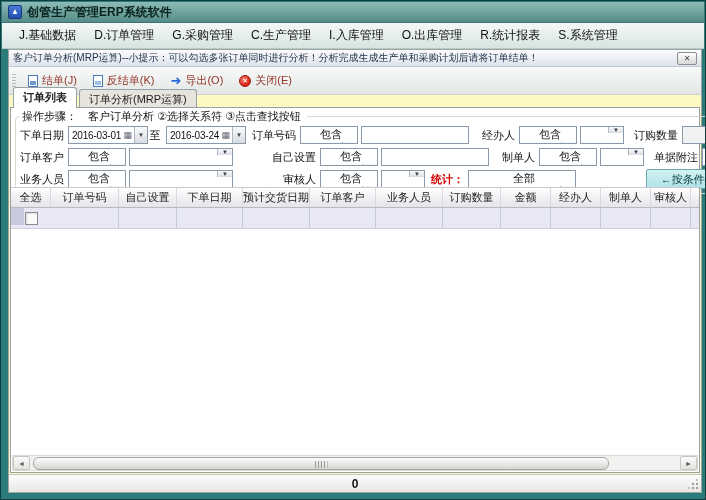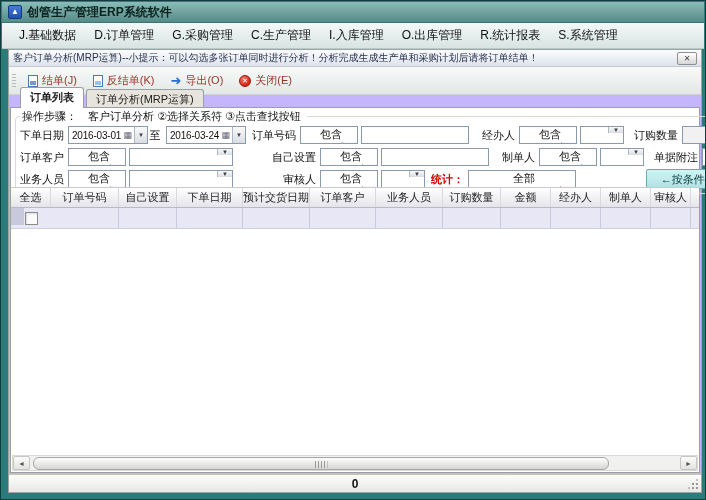--- a/index.html
+++ b/index.html
@@ -32,21 +32,21 @@
     position:absolute; left:1px; top:22px; right:1px; height:26px;
     background:linear-gradient(#f4f9f8,#d7e4e2);
     border-bottom:1px solid #b9c9c7;
     display:flex; align-items:center; padding:0 8px; overflow:hidden;
   }
   .menu-item{ font-size:12px; color:#101010; padding:3px 9px; white-space:nowrap; cursor:default; }
 
   
   .frame{
     position:absolute; left:7px; top:48px; right:3px; bottom:6px;
-    background:#c4b5fd; border:1px solid #9aa5a4;
+    background:#fef9c3; border:1px solid #9aa5a4;
   }
   .panel-header{
     position:absolute; left:0; top:0; right:0; height:17px;
     background:linear-gradient(#fbfcfd,#dde3ec);
     border-bottom:1px solid #c3c9d2;
     display:flex; align-items:center; padding:0 4px;
     font-size:10px; color:#27324c; white-space:nowrap; overflow:hidden;
   }
   .panel-close{
     margin-left:auto; width:20px; height:13px; flex:0 0 auto;
@@ -76,21 +76,21 @@
   .icon-export{ color:#2b6cd4; font-size:13px; font-weight:bold; line-height:1; }
   .icon-closec{
     width:12px; height:12px; border-radius:50%;
     background:radial-gradient(circle at 35% 30%,#f07a6d,#d92313 70%);
     border:1px solid #9e1508; color:#fff; font-size:7px; font-weight:bold;
     display:flex; align-items:center; justify-content:center; line-height:1;
   }
 
   
   .tabstrip{
-    position:absolute; left:7px; top:39px; right:0; height:19px;
+    position:absolute; left:0; top:39px; right:0; height:19px;
     display:flex; align-items:flex-end; padding-left:4px; gap:2px;
   }
   .tab{
     font-size:11px; padding:2px 9px 1px; border:1px solid #98a0a6; border-bottom:none;
     border-radius:3px 3px 0 0; background:#e7e4dd; color:#222; position:relative; cursor:default;
     white-space:nowrap;
   }
   .tab.active{ background:#fff; z-index:3; padding-bottom:3px; font-weight:bold; }
 
   

